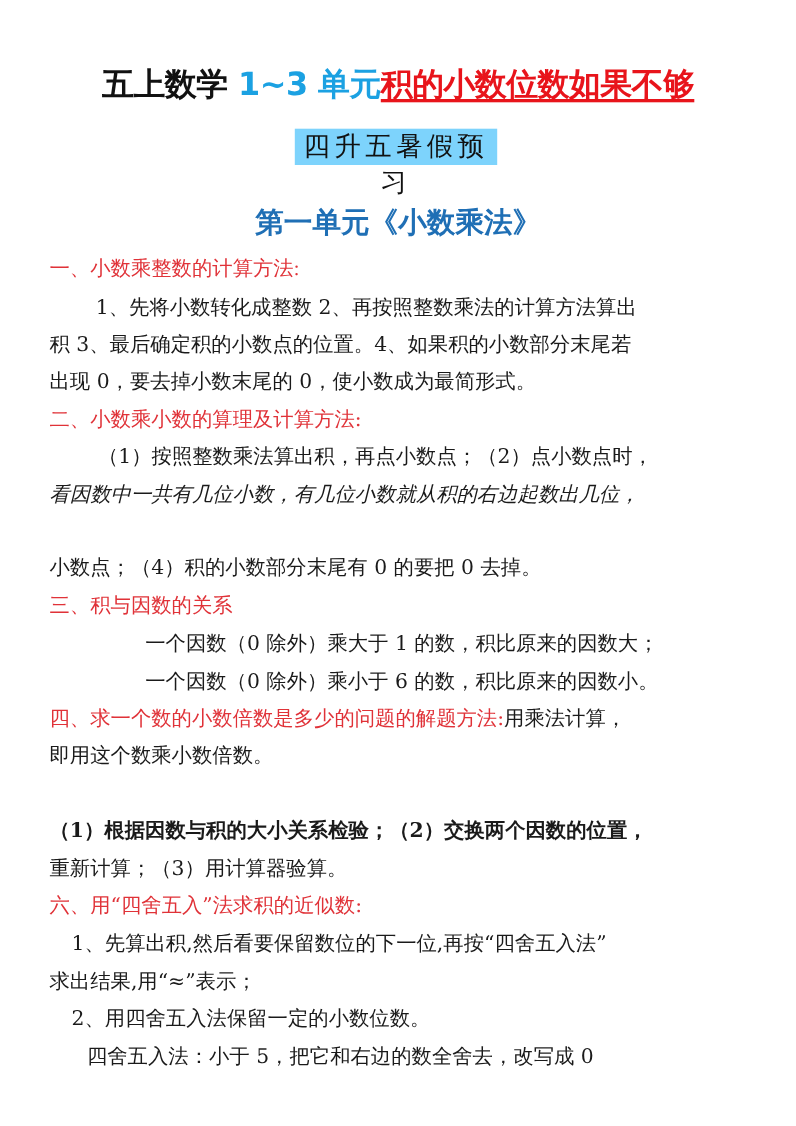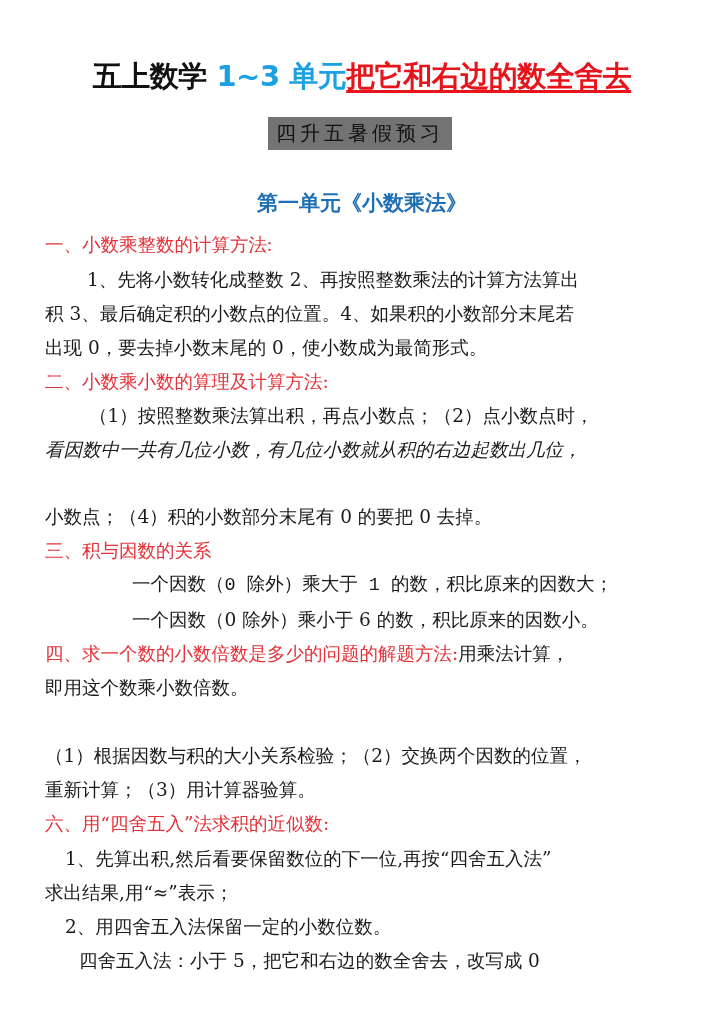--- a/index.html
+++ b/index.html
@@ -9,64 +9,64 @@
 
   .main-title { position: absolute; top: 56px; left: 0; width: 724px; text-align: center;
                 font-family: "DejaVu Sans", "Liberation Sans", sans-serif; font-weight: bold;
                 font-size: 29px; line-height: 40px; letter-spacing: -0.5px; white-space: nowrap; }
   .main-title .t-black { color: #111111; }
   .main-title .t-blue { color: #1ba1e2; }
   .main-title .t-red { color: #e8141b; text-decoration: underline; text-decoration-thickness: 3px;
                        text-underline-offset: 4px; }
 
   .banner { position: absolute; top: 117px; left: 268px; width: 184px; height: 33px;
-            background: #737373; text-align: center; font-size: 20px; line-height: 33px;
+            background: #7dd3fc; text-align: center; font-size: 24px; line-height: 33px;
             letter-spacing: 4px; color: #111; font-family: "DejaVu Serif", serif; }
 
   .unit-title { position: absolute; top: 188px; left: 0; width: 724px; text-align: center;
-                color: #1f6fb5; font-weight: bold; font-size: 21px; line-height: 30px;
+                color: #1f6fb5; font-weight: bold; font-size: 26px; line-height: 30px;
                 font-family: "DejaVu Sans", "Liberation Sans", sans-serif; }
 
   .line { position: absolute; left: 45px; font-size: 18.5px; line-height: 30px; white-space: nowrap; }
   .red { color: #e03238; }
   .black { color: #1a1a1a; }
 </style>
 </head>
 <body>
 
 <div class="page">
 
   <div class="main-title">
-    <span class="t-black">五上数学 </span><span class="t-blue">1~3 单元</span><span class="t-red">把它和右边的数全舍去</span>
+    <span class="t-black">五上数学 </span><span class="t-blue">1~3 单元</span><span class="t-red">积的小数位数如果不够</span>
   </div>
 
   <div class="banner">四升五暑假预习</div>
 
   <div class="unit-title">第一单元《小数乘法》</div>
 
   <div class="line red" style="top:230px;font-family:Liberation Serif, serif;">一、小数乘整数的计算方法:</div>
   <div class="line black" style="top:265px; left:87px;text-align:center;">1、先将小数转化成整数  2、再按照整数乘法的计算方法算出</div>
   <div class="line black" style="top:299px;">积  3、最后确定积的小数点的位置。4、如果积的小数部分末尾若</div>
   <div class="line black" style="top:333px;">出现 0，要去掉小数末尾的 0，使小数成为最简形式。</div>
 
   <div class="line red" style="top:367px;">二、小数乘小数的算理及计算方法:</div>
   <div class="line black" style="top:401px; left:89px;">（1）按照整数乘法算出积，再点小数点；（2）点小数点时，</div>
   <div class="line black" style="top:435px;font-style:italic;">看因数中一共有几位小数，有几位小数就从积的右边起数出几位，</div>
   <div class="line black" style="top:502px;">小数点；（4）积的小数部分末尾有 0 的要把 0 去掉。</div>
 
   <div class="line red" style="top:536px;">三、积与因数的关系</div>
-  <div class="line black" style="top:571px; left:132px;font-family:Liberation Mono, monospace;">一个因数（0 除外）乘大于 1 的数，积比原来的因数大；</div>
+  <div class="line black" style="top:571px; left:132px;">一个因数（0 除外）乘大于 1 的数，积比原来的因数大；</div>
   <div class="line black" style="top:605px; left:132px;">一个因数（0 除外）乘小于 6 的数，积比原来的因数小。</div>
 
   <div class="line black" style="top:673px;">即用这个数乘小数倍数。</div>
   <div class="line" style="top:639px;">
     <span class="red">四、求一个数的小数倍数是多少的问题的解题方法:</span><span class="black">用乘法计算，</span>
   </div>
 
-  <div class="line black" style="top:741px;">（1）根据因数与积的大小关系检验；（2）交换两个因数的位置，</div>
+  <div class="line black" style="top:741px;font-weight:bold;">（1）根据因数与积的大小关系检验；（2）交换两个因数的位置，</div>
   <div class="line black" style="top:775px;">重新计算；（3）用计算器验算。</div>
 
   <div class="line red" style="top:809px;">六、用“四舍五入”法求积的近似数:</div>
   <div class="line black" style="top:844px; left:65px;">1、先算出积,然后看要保留数位的下一位,再按“四舍五入法”</div>
   <div class="line black" style="top:878px;">求出结果,用“≈”表示；</div>
   <div class="line black" style="top:912px; left:65px;">2、用四舍五入法保留一定的小数位数。</div>
   <div class="line black" style="top:946px; left:79px;">四舍五入法：小于 5，把它和右边的数全舍去，改写成 0</div>
 
 </div>
 

